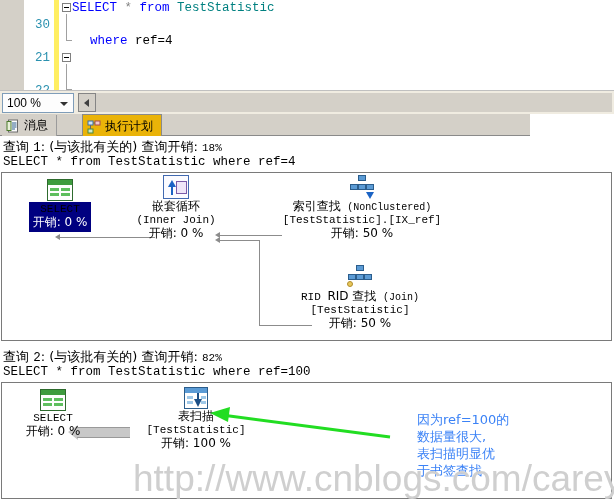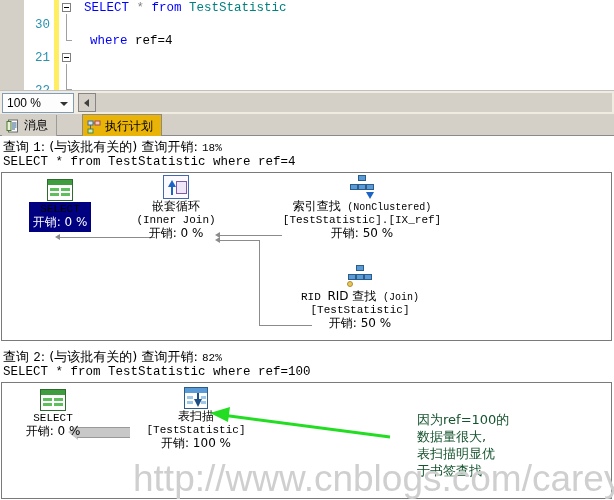--- a/index.html
+++ b/index.html
@@ -26,21 +26,21 @@
     font-family: "Liberation Mono", monospace; font-size: 12.5px;
   }
   .code-line { position: relative; height: 16.5px; line-height: 16.5px; white-space: pre; }
   .lnum {
     position: absolute; left: 24px; width: 26px; text-align: right;
     color: #2b91af; font-family: "Liberation Mono", monospace; font-size: 12.5px;
   }
   .changebar {
     position: absolute; left: 54px; top: 0; width: 5px; height: 90px; background: #ffee62;
   }
-  .codetext { position: absolute; left: 84px; top: 0; }
+  .codetext { position: absolute; left: 72px; top: 0; }
   .kw { color: #0000ff; }
   .op { color: #808080; }
   .ident { color: #008080; }
   .plain { color: #000000; }
 
   
   .fold-box {
     position: absolute; width: 9px; height: 9px; border: 1px solid #808080;
     background: #ffffff;
   }
@@ -74,21 +74,21 @@
     border-top: 4px solid transparent; border-bottom: 4px solid transparent;
     border-right: 5px solid #404040;
   }
   .hscroll-track {
     position: absolute; left: 96px; top: 2px; width: 516px; height: 19px;
     background: #d4d0c8;
   }
 
   
   .tabbar {
-    position: absolute; left: 0; top: 114px; width: 614px; height: 22px;
+    position: absolute; left: 0; top: 114px; width: 530px; height: 22px;
     background: #d4d0c8; border-bottom: 1px solid #8a8a8a;
   }
   .tab {
     position: absolute; top: 1px; height: 21px; padding: 0 8px 0 22px;
     font-size: 12px; line-height: 21px; color: #000; white-space: nowrap;
   }
   .tab-inactive { left: 2px; background: #d4d0c8; border-right: 1px solid #9b9b9b; }
   .tab-active {
     left: 82px; background: #eab308; border: 1px solid #8a8a8a; border-bottom: none;
     top: 0; height: 23px; line-height: 22px;
@@ -189,21 +189,21 @@
     border-top: 1px solid #999; border-bottom: 1px solid #999;
   }
   .fat-arrow .head {
     position: absolute; left: 0; top: -2px; width: 0; height: 0;
     border-top: 7px solid transparent; border-bottom: 8px solid transparent;
     border-right: 10px solid #c8c8c8;
   }
 
   
   .annot {
-    position: absolute; color: #14532d; font-family: "DejaVu Sans", sans-serif;
+    position: absolute; color: #3b82f6; font-family: "DejaVu Sans", sans-serif;
     font-size: 13px; line-height: 17px; white-space: nowrap;
   }
   
   .green-arrow { position: absolute; left: 200px; top: 400px; width: 200px; height: 50px; }
 
   
   .watermark {
     position: absolute; left: 133px; top: 458px;
     font-family: "Liberation Sans", sans-serif; font-size: 37px;
     color: #cfcfcf; white-space: nowrap; letter-spacing: 0px;

